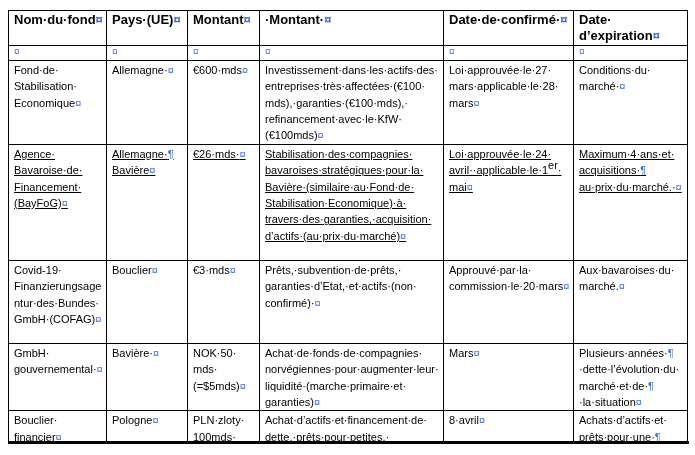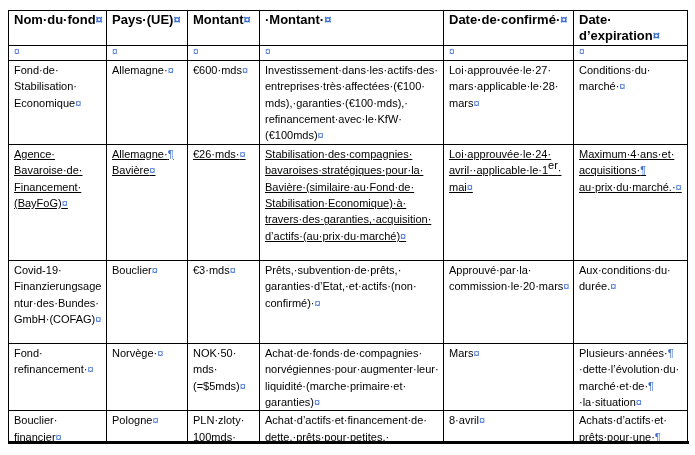--- a/index.html
+++ b/index.html
@@ -78,25 +78,25 @@
             <td><span class="txt">Stabilisation·​des·​compagnies·​bavaroises·​stratégiques·​pour·​la·​Bavière·​(similaire·​au·​Fond·​de·​Stabilisation·​Economique)·​à·​travers·​des·​garanties,·​acquisition·​d’actifs·​(au·​prix·​du·​marché)</span><span class="mark">¤</span></td>
             <td><span class="txt">Loi·​approuvée·​le·​24·​avril·​·​applicable·​le·​1</span><sup>er</sup><span class="txt">·​mai</span><span class="mark">¤</span></td>
             <td><span class="txt">Maximum·​4·​ans·​et·​acquisitions·​</span><span class="mark">¶</span><br><span class="txt">au·​prix·​du·​marché.·​</span><span class="mark">¤</span></td>
           </tr>
           <tr class="r2">
             <td><span class="txt">Covid-19·​Finanzierungsagentur·​des·​Bundes·​GmbH·​(COFAG)</span><span class="mark">¤</span></td>
             <td><span class="txt">Bouclier</span><span class="mark">¤</span></td>
             <td><span class="txt">€3·​mds</span><span class="mark">¤</span></td>
             <td><span class="txt">Prêts,·​subvention·​de·​prêts,·​garanties·​d’Etat,·​et·​actifs·​(non·​confirmé)·​</span><span class="mark">¤</span></td>
             <td><span class="txt">Approuvé·​par·​la·​commission·​le·​20·​mars</span><span class="mark">¤</span></td>
-            <td><span class="txt">Aux·​conditions·​du·​durée.</span><span class="mark">¤</span></td>
+            <td><span class="txt">Aux·​bavaroises·​du·​marché.</span><span class="mark">¤</span></td>
           </tr>
           <tr class="r3">
-            <td><span class="txt">Fond·​refinancement·​</span><span class="mark">¤</span></td>
-            <td><span class="txt">Norvège·​</span><span class="mark">¤</span></td>
+            <td><span class="txt">GmbH·​gouvernemental·​</span><span class="mark">¤</span></td>
+            <td><span class="txt">Bavière·​</span><span class="mark">¤</span></td>
             <td><span class="txt">NOK·​50·​mds·​(=$5mds)</span><span class="mark">¤</span></td>
             <td><span class="txt">Achat·​de·​fonds·​de·​compagnies·​norvégiennes·​pour·​augmenter·​leur·​liquidité·​(marche·​primaire·​et·​garanties)</span><span class="mark">¤</span></td>
             <td><span class="txt">Mars</span><span class="mark">¤</span></td>
             <td><span class="txt">Plusieurs·​années·​</span><span class="mark">¶</span><br><span class="txt">·​dette·​l’évolution·​du·​marché·​et·​de·​</span><span class="mark">¶</span><br><span class="txt">·​la·​situation</span><span class="mark">¤</span></td>
           </tr>
           <tr class="r4">
             <td><span class="txt">Bouclier·​financier</span><span class="mark">¤</span></td>
             <td><span class="txt">Pologne</span><span class="mark">¤</span></td>
             <td><span class="txt">PLN·​zloty·​100mds·​(=$24md</span></td>
             <td><span class="txt">Achat·​d’actifs·​et·​financement·​de·​dette,·​prêts·​pour·​petites,·​moyennes·​et·​grandes</span></td>

